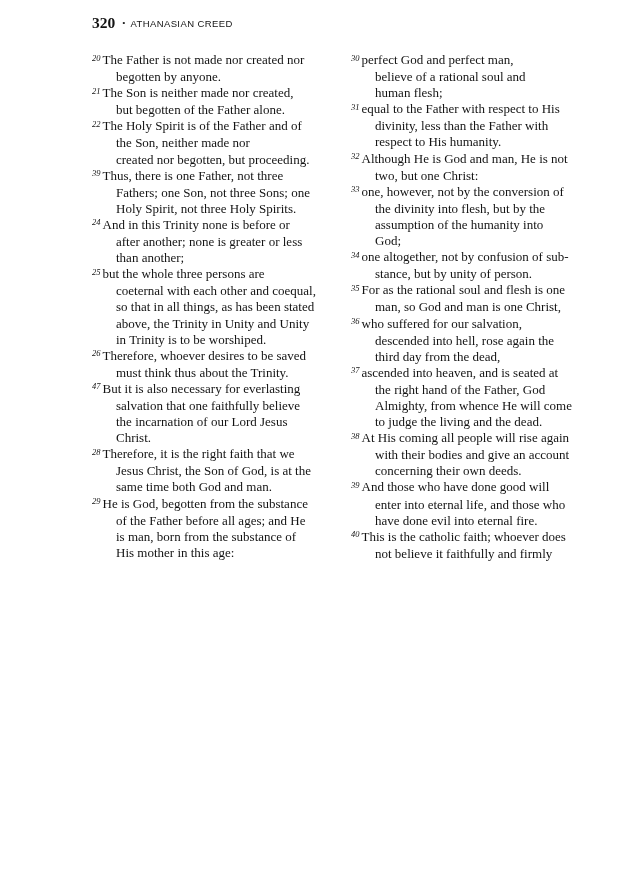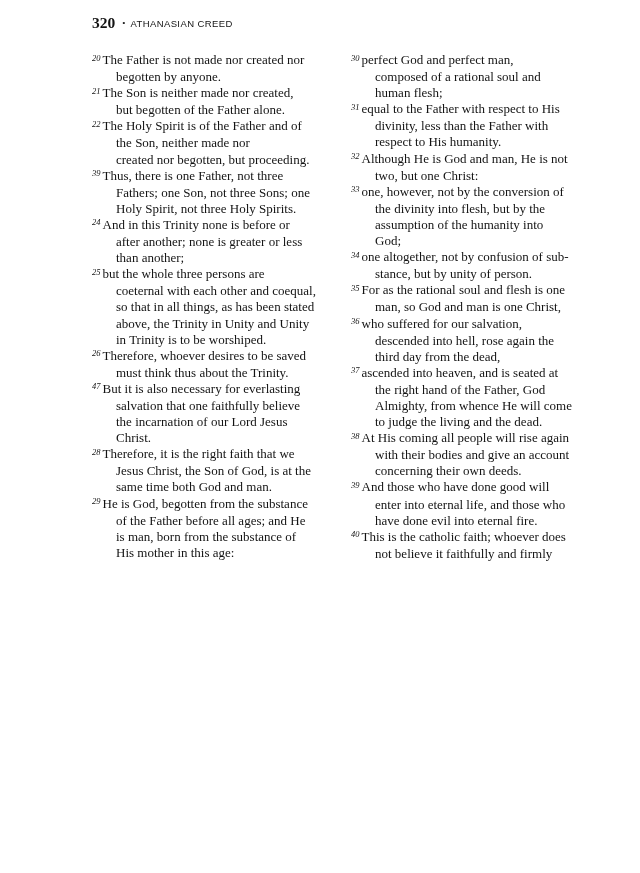--- a/index.html
+++ b/index.html
@@ -120,21 +120,21 @@
         <div class="verse">
           <div class="vline first"><span class="vnum">29</span>He is God, begotten from the substance</div>
           <div class="vline cont">of the Father before all ages; and He</div>
           <div class="vline cont">is man, born from the substance of</div>
           <div class="vline cont">His mother in this age:</div>
         </div>
       </div>
     <div class="column" id="col-1">
         <div class="verse">
           <div class="vline first"><span class="vnum">30</span>perfect God and perfect man,</div>
-          <div class="vline cont">composed of a rational soul and</div>
+          <div class="vline cont">believe of a rational soul and</div>
           <div class="vline cont">human flesh;</div>
         </div>
         <div class="verse">
           <div class="vline first"><span class="vnum">31</span>equal to the Father with respect to His</div>
           <div class="vline cont">divinity, less than the Father with</div>
           <div class="vline cont">respect to His humanity.</div>
         </div>
         <div class="verse">
           <div class="vline first"><span class="vnum">32</span>Although He is God and man, He is not</div>
           <div class="vline cont">two, but one Christ:</div>

